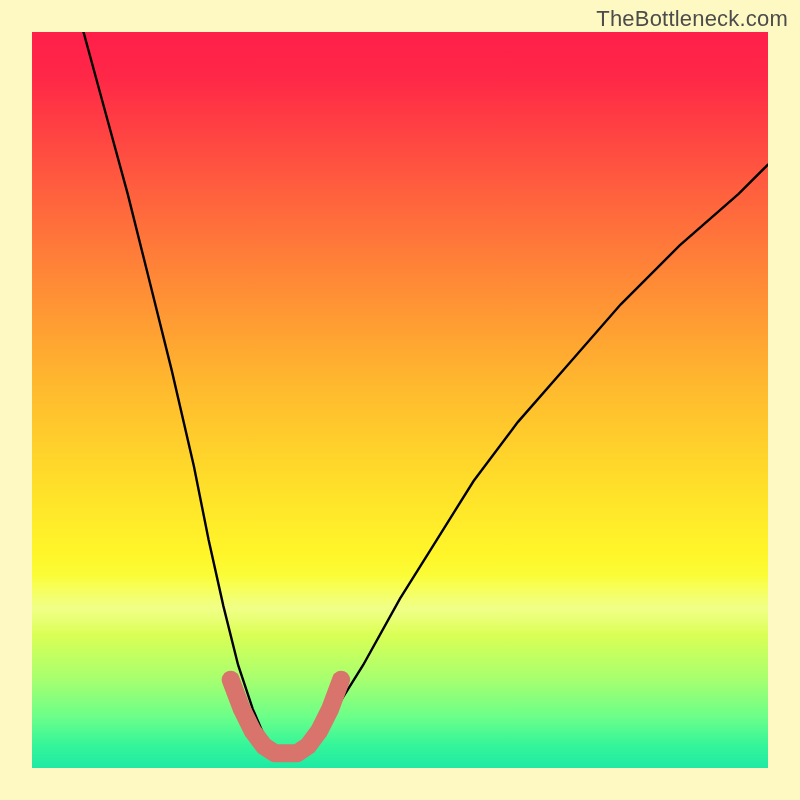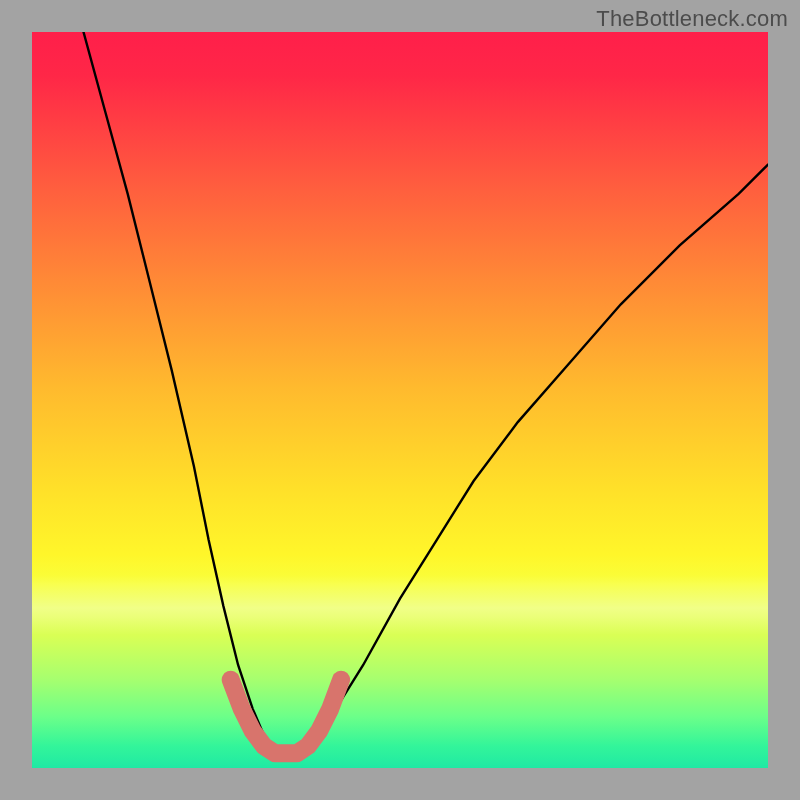--- a/index.html
+++ b/index.html
@@ -10,21 +10,21 @@
     background: #000;
     overflow: hidden;
     font-family: Arial, Helvetica, sans-serif;
   }
   .frame {
     position: absolute;
     left: 0;
     top: 0;
     width: 800px;
     height: 800px;
-    background: #a3a3a3;
+    background: #fef9c3;
   }
   .plot-bg {
     position: absolute;
     left: 32px;
     top: 32px;
     width: 736px;
     height: 736px;
     background: linear-gradient(
       to bottom,
       #ff1f4a 0%,

